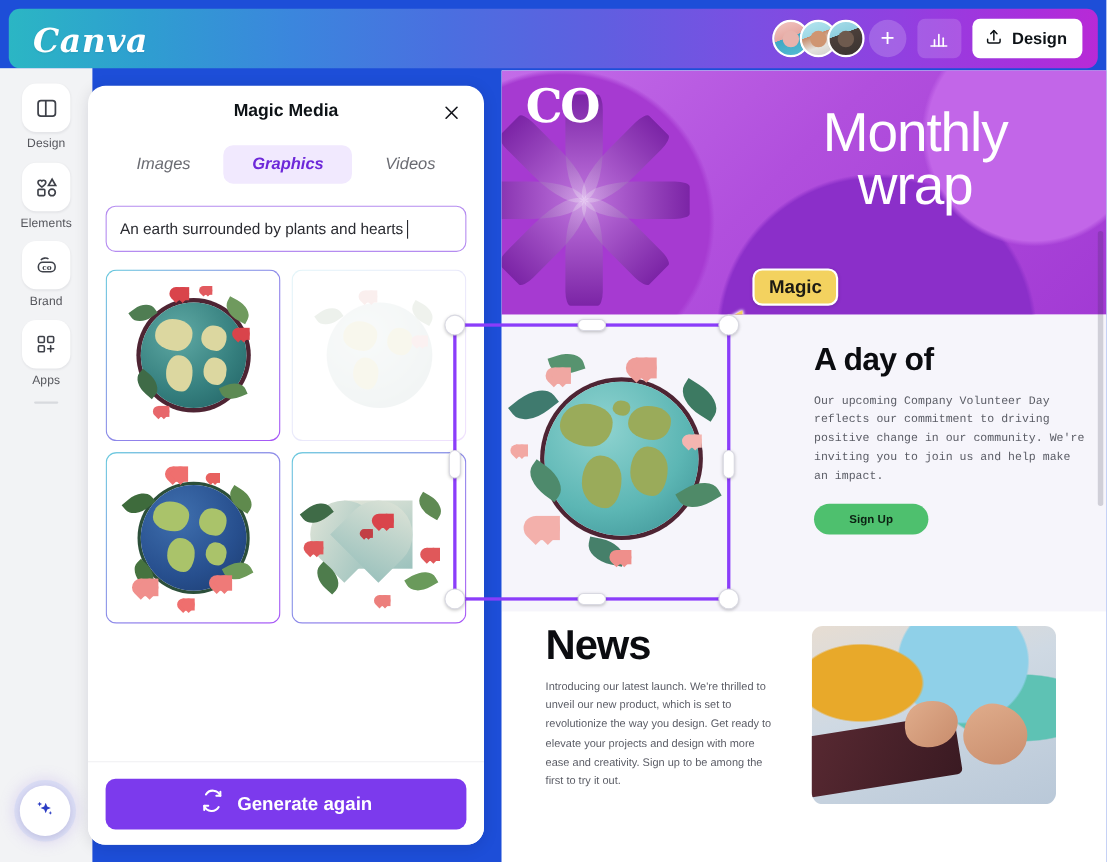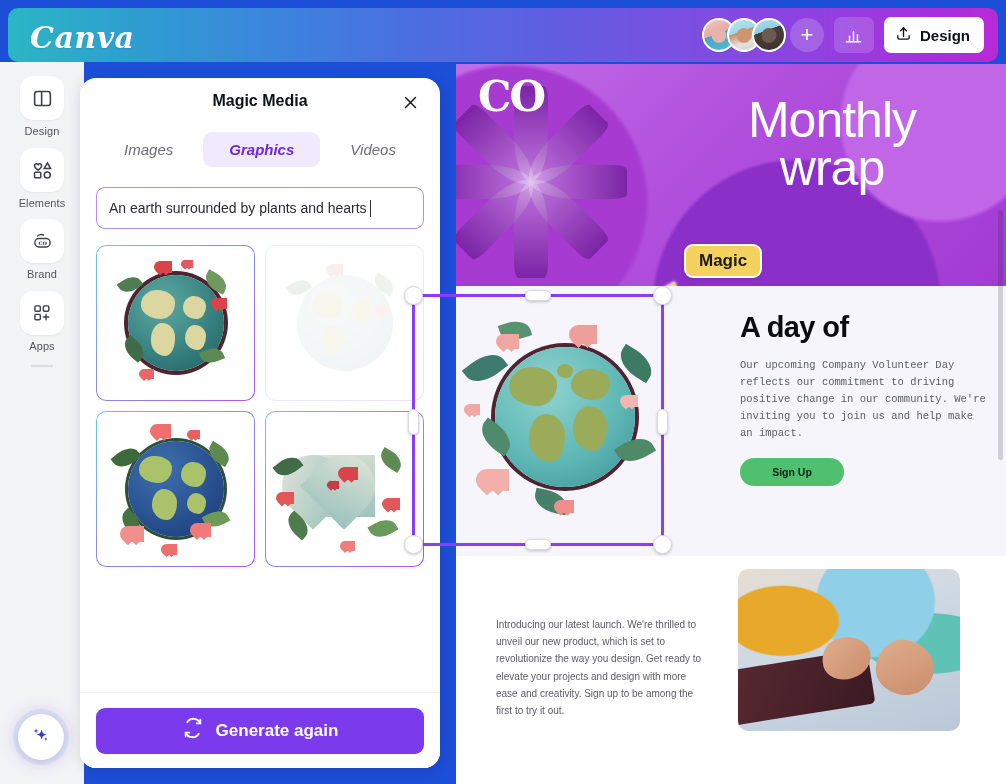--- a/index.html
+++ b/index.html
@@ -567,20 +567,21 @@
       <div class="copy-col">
         <div class="copy-h">
           <div>A day of</div>
         </div>
         <div class="copy-p">Our upcoming Company Volunteer Day reflects our commitment to driving positive change in our community. We're inviting you to join us and help make an impact.</div>
         <div class="signup">Sign Up</div>
       </div>
     </div>
 
     <div class="news">
+      <div class="news-h">News</div>
       <div class="news-p">Introducing our latest launch. We're thrilled to unveil our new product, which is set to revolutionize the way you design. Get ready to elevate your projects and design with more ease and creativity. Sign up to be among the first to try it out.</div>
       <div class="news-img" title="Hands holding a tablet with a stylus">
         <i class="ni-tab"></i>
         <i class="ni-hand" style="left:38%;top:42%;width:22%;height:26%;transform:rotate(-16deg);"></i>
         <i class="ni-hand" style="left:62%;top:44%;width:26%;height:34%;transform:rotate(8deg);"></i>
       </div>
     </div>
 
     <div class="scroll-track">
       <div class="scroll-thumb"></div>

